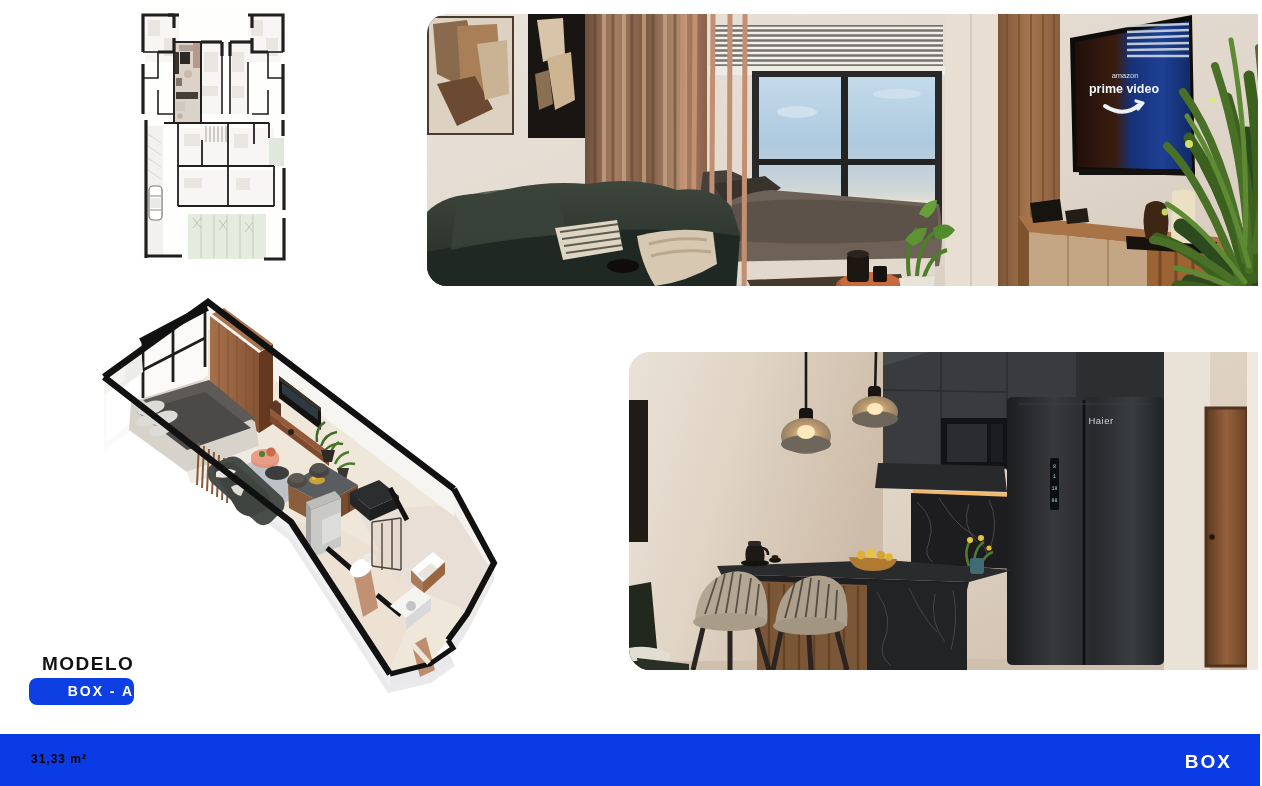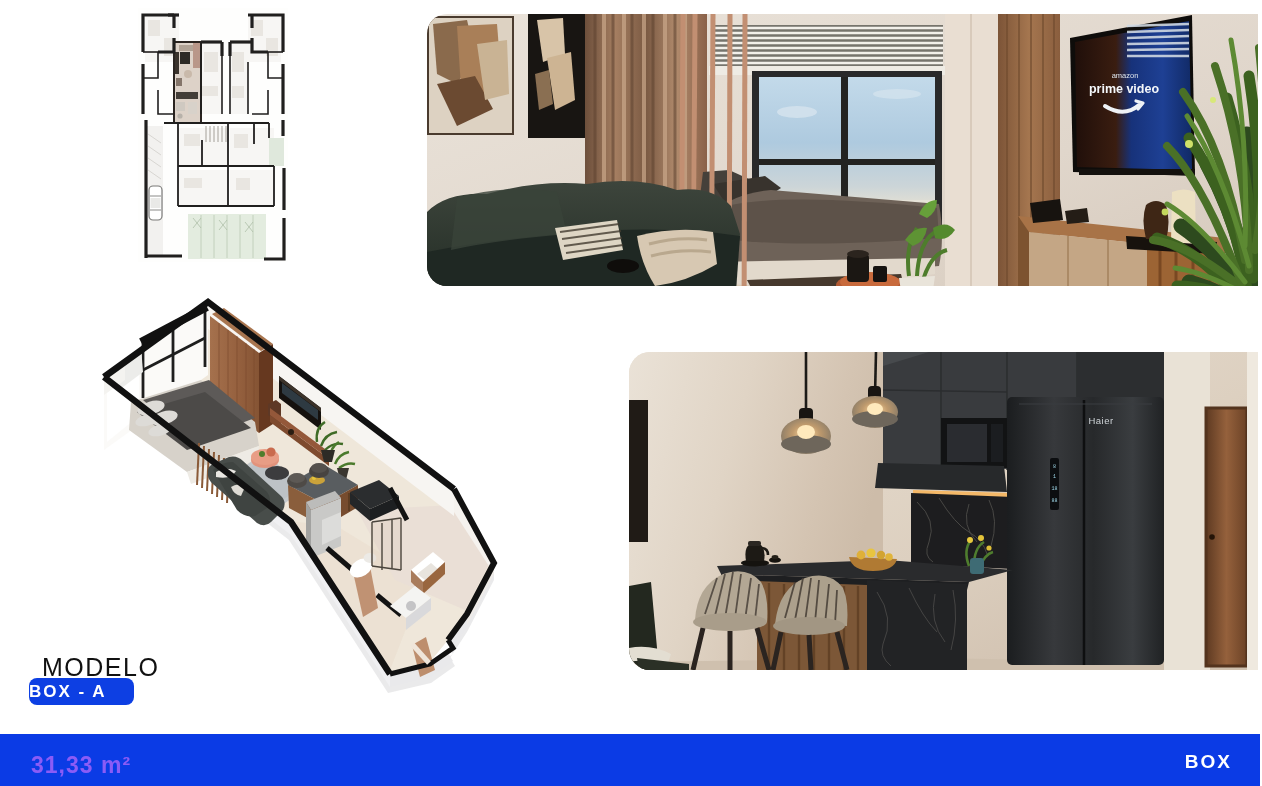--- a/index.html
+++ b/index.html
@@ -802,21 +802,21 @@
     <path d="M9,97 L113,22 L359,209" stroke-width="6.5"></path>
     <path d="M359,209 L399,283 L372,334 L353,360" stroke-width="6"></path>
     <path d="M353,360 L358,368 L335,384 L295,394" stroke-width="5"></path>
     <path d="M295,394 L196,242 L9,97" stroke-width="6.5"></path>
   </g>
   <line x1="317" y1="364" x2="334" y2="383" stroke="#efe5d9" stroke-width="5"></line>
 
   <line x1="46" y1="62" x2="112" y2="27" stroke="#111111" stroke-width="8"></line>
 </svg>
 
-<div class="abs" style="left:42px;top:653px;font-size:25px;font-weight:normal;letter-spacing:1.5px;color:#111111;">MODELO</div>
-
-<div class="abs" style="left:29px;top:678px;width:105px;height:27px;background:#0d3fe3;border-radius:8px;color:#ffffff;font-size:17px;font-weight:bold;letter-spacing:2px;text-align:left;line-height:27px;">BOX - A</div>
+<div class="abs" style="left:42px;top:653px;font-size:19px;font-weight:bold;letter-spacing:1.5px;color:#111111;">MODELO</div>
+
+<div class="abs" style="left:29px;top:678px;width:105px;height:27px;background:#0d3fe3;border-radius:8px;color:#ffffff;font-size:14px;font-weight:bold;letter-spacing:2px;text-align:right;line-height:27px;">BOX - A</div>
 
 <div class="abs" style="left:0;top:734px;width:1260px;height:52px;background:#0b3be5;"></div>
 
-<div class="abs" style="left:31px;top:752px;font-size:23px;font-weight:bold;letter-spacing:1px;color:#8b5cf6;">31,33 m²</div>
+<div class="abs" style="left:31px;top:752px;font-size:12px;font-weight:bold;letter-spacing:1px;color:#000000;">31,33 m²</div>
 
 <div class="abs" style="right:30px;top:751px;font-size:19px;font-weight:bold;letter-spacing:2px;color:#ffffff;margin-left:18px;">BOX</div>
 
 </body></html>

